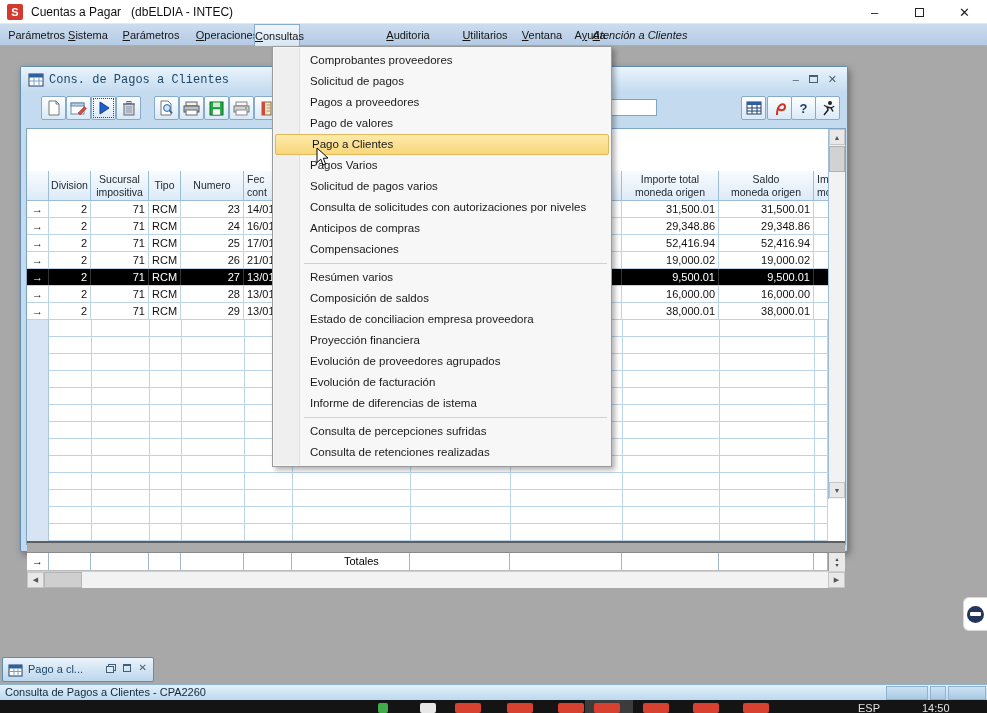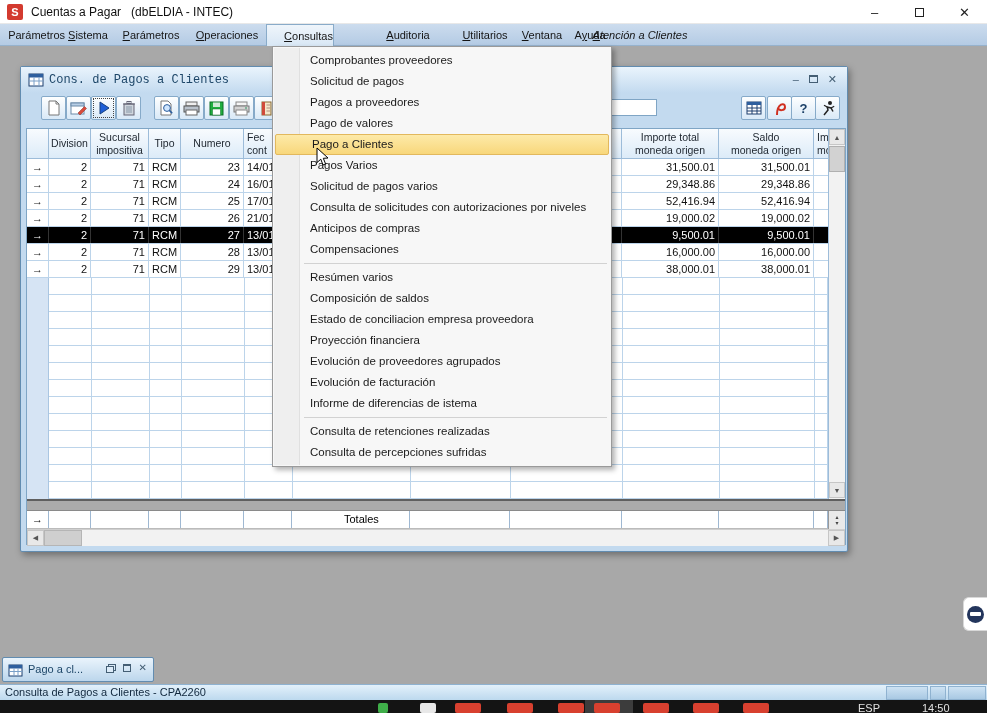--- a/index.html
+++ b/index.html
@@ -40,21 +40,21 @@
   .toolbar{position:absolute;top:26px;left:0;right:0;height:30px;}
   .tbtn{position:absolute;top:3px;width:25px;height:24px;border:1px solid #86aac9;border-radius:2px;
         background:linear-gradient(#feffff,#d9e9f7);display:flex;align-items:center;justify-content:center;}
   .tbtn.focus{outline:1px dotted #444;outline-offset:-3px;}
   .tb-input{position:absolute;left:580px;top:6px;width:56px;height:17px;border:1px solid #7fa5c5;background:#fff;
             font-size:11px;padding:0 2px;}
   .help-txt{font-size:13px;font-weight:bold;color:#1a3f66;}
 
   
   .grid{position:absolute;left:5px;top:61px;width:820px;height:417px;background:#fff;border:1px solid #7fa5c5;}
-  .ghead{display:flex;height:30px;background:linear-gradient(#f8fbfe,#dcebf8);border-bottom:1px solid #9dbcd9;}
+  .ghead{display:flex;height:30px;background:linear-gradient(#f8fbfe,#dcebf8);border-bottom:1px solid #9dbcd9;margin-top:42px;}
   .hc{border-right:1px solid #9dbcd9;font-size:10.5px;color:#222a33;display:flex;flex-direction:column;
       align-items:center;justify-content:center;line-height:1.2;overflow:hidden;white-space:nowrap;}
   .hc.hl-left{align-items:flex-start;padding-left:3px;}
   .gr{display:flex;height:17px;border-bottom:1px solid #bcd4ea;font-size:11px;color:#111;background:#fff;}
   .gc{border-right:1px solid #bcd4ea;overflow:hidden;white-space:nowrap;line-height:16px;}
   .num{text-align:right;padding-right:3px;}
   .txt{padding-left:3px;}
   .ind{text-align:center;font-weight:bold;font-size:11px;}
   .gr.sel{background:#000;color:#fff;}
   .gr.sel .gc{border-right-color:#333;}
@@ -134,21 +134,21 @@
           <span class="max-box"></span>
         </div>
       <div class="win-btn">✕</div>
     </div>
   </div>
 
   <div class="menubar">
     <div class="mitem" style="left:4px;width:108px;">Parámetros <u>S</u>istema</div>
     <div class="mitem" style="left:114px;width:74px;"><u>P</u>arámetros</div>
     <div class="mitem" style="left:190px;width:74px;"><u>O</u>peraciones</div>
-    <div class="mitem open" style="left:266px;width:68px;text-align:right;"><u>C</u>onsultas</div>
+    <div class="mitem open" style="left:254px;width:46px;text-align:right;"><u>C</u>onsultas</div>
     <div class="mitem" style="left:338px;width:54px;margin-top:27px;"><u>R</u>eportes</div>
     <div class="mitem" style="left:380px;width:56px;"><u>A</u>uditoria</div>
     <div class="mitem" style="left:454px;width:62px;"><u>U</u>tilitarios</div>
     <div class="mitem" style="left:518px;width:48px;"><u>V</u>entana</div>
     <div class="mitem" style="left:568px;width:44px;">A<u>y</u>uda</div>
     <div class="mitem" style="left:584px;width:112px;font-style:italic;"><u>A</u>tención a Clientes</div>
   </div>
 
   <div class="mdi">
 
@@ -468,22 +468,22 @@
       <div class="ditem">Compensaciones</div>
       <div class="dsep"></div>
       <div class="ditem">Resúmen varios</div>
       <div class="ditem">Composición de saldos</div>
       <div class="ditem">Estado de conciliacion empresa proveedora</div>
       <div class="ditem">Proyección financiera</div>
       <div class="ditem">Evolución de proveedores agrupados</div>
       <div class="ditem">Evolución de facturación</div>
       <div class="ditem">Informe de diferencias de istema</div>
       <div class="dsep"></div>
+      <div class="ditem">Consulta de percepciones sufridas</div>
       <div class="ditem">Consulta de retenciones realizadas</div>
-      <div class="ditem">Consulta de percepciones sufridas</div>
     </div>
 
     <div class="minwin">
       <span class="minwin-icon">
         <svg width="15" height="13">
             <rect x="1" y="1" width="13" height="11" fill="#fff" stroke="#1d3f6e"></rect>
             <rect x="1" y="1" width="13" height="3.5" fill="#2e5f9e"></rect>
             <line x1="1" y1="7.5" x2="14" y2="7.5" stroke="#7aa0c8"></line>
             <line x1="6" y1="4.5" x2="6" y2="12" stroke="#7aa0c8"></line>
             <line x1="10" y1="4.5" x2="10" y2="12" stroke="#7aa0c8"></line>

